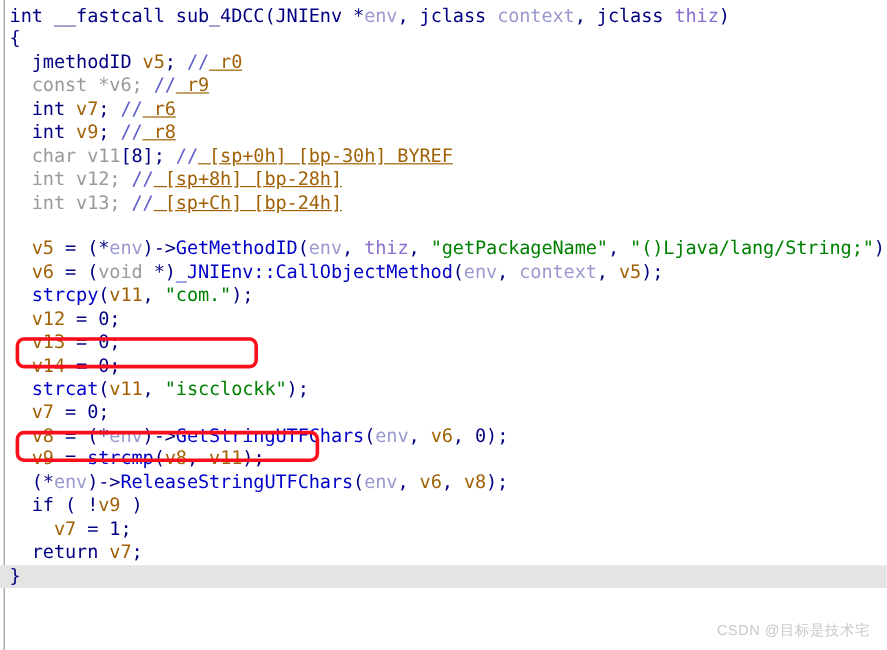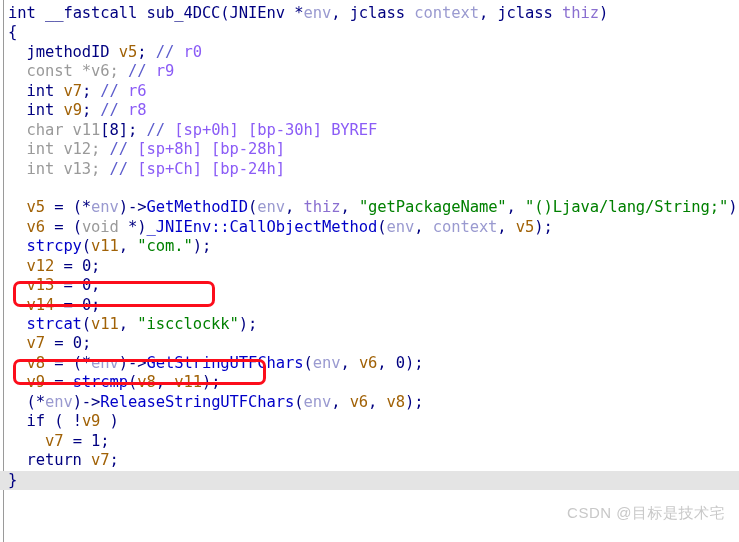--- a/index.html
+++ b/index.html
@@ -61,21 +61,21 @@
   .t-kw      { color: #000080; }                 
   .t-fn      { color: #000080; font-weight: 400;}
   .t-fncall  { color: #0000c8; }                 
   .t-punct   { color: #000080; }                 
   .t-var     { color: #a16207; }                 
   .t-arg     { color: #9a9ad0; }                 
   .t-argp    { color: #8a6fd0; }                 
   .t-str     { color: #008000; }                 
   .t-num     { color: #000080; }                 
   .t-cmt     { color: #5c5ccc; }                 
-  .t-cmttxt  { color: #8b5cf6; }                 
+  .t-cmttxt  { color: #a16207; text-decoration: underline; }                 
   .t-dim     { color: #9a9a9a; }                 
 
   
   .anno-box {
     position: absolute;
     border: 3px solid #fc0d1b;
     border-radius: 7px;
     box-sizing: border-box;
     pointer-events: none;
   }
@@ -89,23 +89,23 @@
     left: 13px;
     top: 359px;
     width: 253px;
     height: 26px;
   }
 
   
   #watermark {
     position: absolute;
     right: 14px;
-    bottom: 19px;
+    bottom: 8px;
     font-family: "Liberation Sans", "DejaVu Sans", sans-serif;
-    font-size: 15px;
+    font-size: 12px;
     color: #c8c8c8;
     letter-spacing: 0.5px;
     white-space: nowrap;
   }
 </style>
 </head>
 <body>
 
 <div id="decompiler-window">
 

